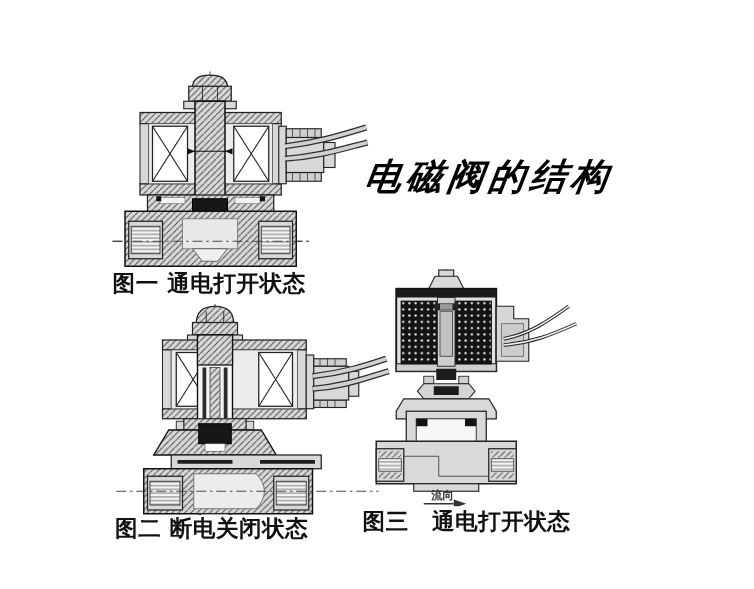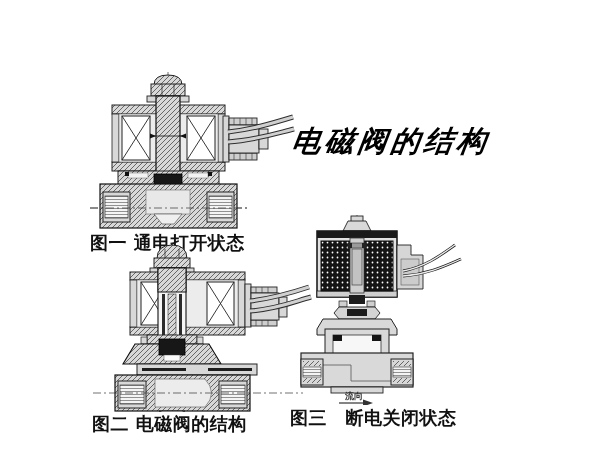--- a/index.html
+++ b/index.html
@@ -3,21 +3,21 @@
 <meta charset="utf-8">
 <style>
   html,body{margin:0;padding:0;background:#fff;}
   body{font-family:"DejaVu Sans","Liberation Sans",sans-serif;}
   .canvas{position:relative;width:603px;height:471px;background:#ffffff;overflow:hidden;}
   figure{margin:0;padding:0;position:absolute;}
   figcaption{
     font-weight:bold;color:#111;font-size:18px;letter-spacing:0.5px;
     white-space:nowrap;line-height:1.15;
   }
-  .fig1{left:88px;top:72px;}
+  .fig1{left:88px;top:57px;}
   .fig1 figcaption{margin-top:3px;margin-left:2px;}
   .fig2{left:85px;top:243px;}
   .fig2 figcaption{margin-top:2px;margin-left:7px;}
   .fig3{left:295px;top:215px;}
   .fig3 figcaption{margin-top:3px;margin-left:-5px;}
   .main-title{
     position:absolute;left:292px;top:122px;width:230px;
     font-size:29px;font-weight:bold;font-style:italic;color:#000;
     letter-spacing:4px;transform:skewX(-8deg);white-space:nowrap;
     font-family:"DejaVu Serif","Liberation Serif",serif;
@@ -227,21 +227,21 @@
         <rect x="30" y="132" width="135" height="36" fill="url(#h2)" stroke="#111" stroke-width="1.2"></rect>
         <path d="M70,164 L70,136 L120,136 Q133,150 120,164 Z" fill="#ececec" stroke="#555" stroke-width="0.6"></path>
         <rect x="33" y="138" width="28" height="27" fill="#d8d8d8" stroke="#222" stroke-width="1"></rect>
         <rect x="35" y="142" width="24" height="19" fill="url(#t2)" stroke="#333" stroke-width="0.7"></rect>
         <rect x="134" y="138" width="28" height="27" fill="#d8d8d8" stroke="#222" stroke-width="1"></rect>
         <rect x="136" y="142" width="24" height="19" fill="url(#t2)" stroke="#333" stroke-width="0.7"></rect>
         <path d="M74,168 Q87,176 100,168 Z" fill="#d8d8d8" stroke="#222" stroke-width="0.9"></path>
         <line x1="8" y1="150" x2="218" y2="150" stroke="#333" stroke-width="0.7" stroke-dasharray="8 3 2 3"></line>
       </g>
     </svg>
-    <figcaption>图二 电磁阀的结构</figcaption>
+    <figcaption>图二 断电关闭状态</figcaption>
   </figure>
 
   <figure class="fig3">
     <svg width="170" height="190" viewBox="0 0 170 190">
       <defs>
         <pattern id="h3" width="5" height="5" patternUnits="userSpaceOnUse">
           <rect width="5" height="5" fill="#d8d8d8"></rect>
           <path d="M-1,6 L6,-1" stroke="#4a4a4a" stroke-width="0.8"></path>
         </pattern>
         <pattern id="t3" width="4" height="3" patternUnits="userSpaceOnUse">
@@ -327,18 +327,18 @@
         <rect x="98" y="152" width="18" height="10" fill="url(#t3)" stroke="#333" stroke-width="0.6"></rect>
         <rect x="36" y="172" width="52" height="6" fill="#d9d9d9" stroke="#222" stroke-width="0.9"></rect>
       </g>
 
       <g>
         <text x="50" y="184" class="flow-label">流向</text>
         <line x1="44" y1="188" x2="68" y2="188" stroke="#333" stroke-width="1.2"></line>
         <path d="M68,184.5 L78,188 L68,191.5 Z" fill="#333"></path>
       </g>
     </svg>
-    <figcaption>图三　断电关闭状态</figcaption>
+    <figcaption>图三　通电打开状态</figcaption>
   </figure>
 
   <div class="main-title">电磁阀的结构</div>
 
 </div>
 
 </body></html>

